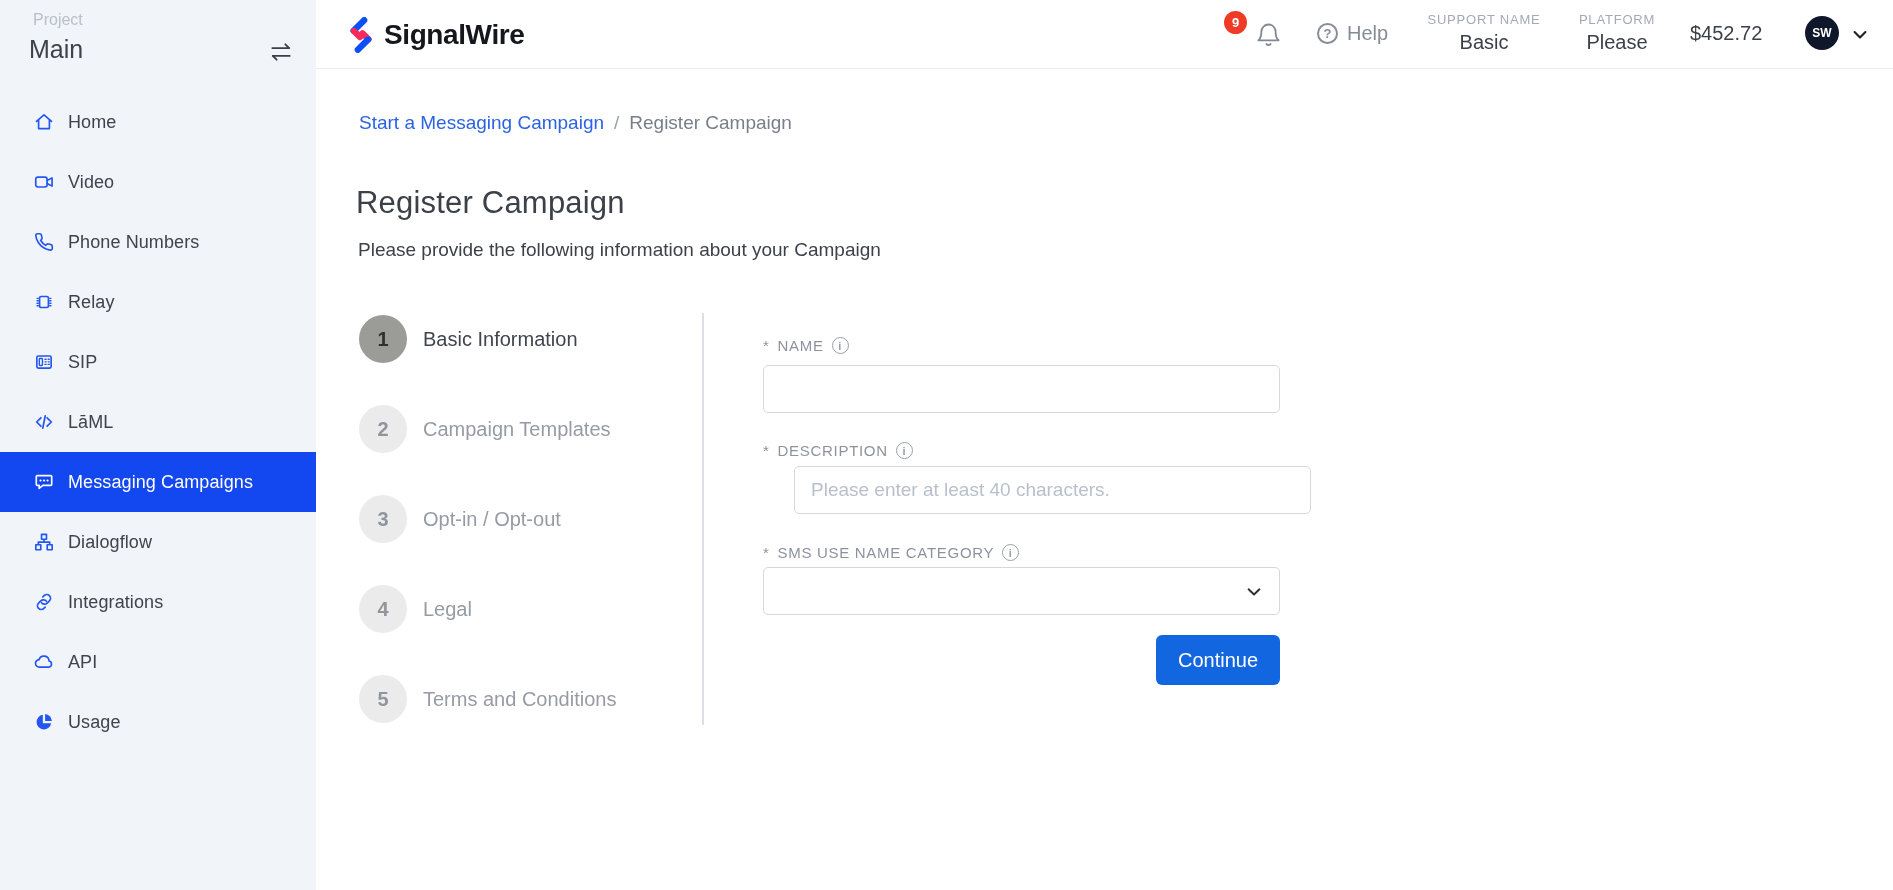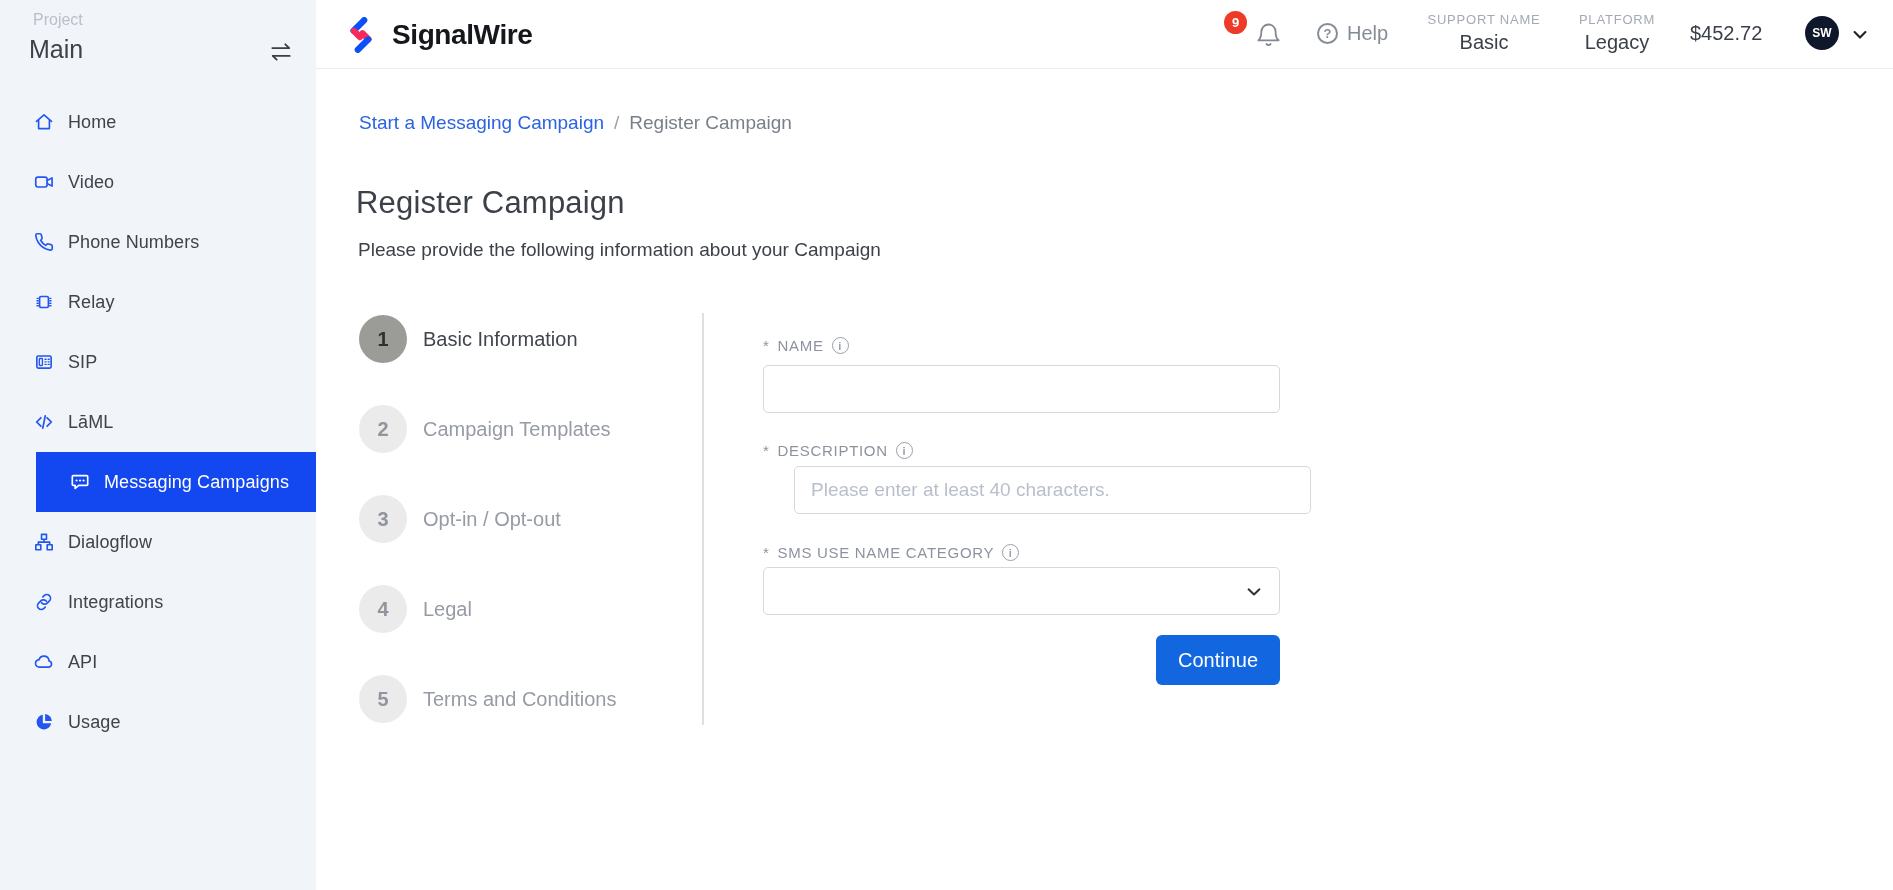--- a/index.html
+++ b/index.html
@@ -11,27 +11,27 @@
   .sidebar { position:absolute; left:0; top:0; width:316px; height:890px; background:#f1f4f8; }
   .project { position:relative; height:92px; }
   .project-label { position:absolute; left:33px; top:11px; font-size:16px; color:#b9bfc9; }
   .project-name { position:absolute; left:29px; top:35px; font-size:25px; color:#3d424b; }
   .swap-btn { position:absolute; right:22px; top:39px; width:26px; height:26px; color:#3a3f47; cursor:pointer; }
   .nav { position:absolute; top:92px; left:0; right:0; }
   .nav-item { height:60px; display:flex; align-items:center; padding-left:33px; gap:13px; cursor:pointer; }
   .nav-icon { width:22px; height:22px; color:#2356f0; display:inline-flex; }
   .nav-icon svg { width:22px; height:22px; }
   .nav-label { font-size:18px; font-weight:400; color:#3f444c; letter-spacing:0.1px; }
-  .nav-item.selected { background:#1347f0;margin-left:36px; }
+  .nav-item.selected { background:#1347f0; }
   .nav-item.selected .nav-label { color:#fff; }
   .nav-item.selected .nav-icon { color:#fff; }
 
   
   .topbar { position:absolute; left:316px; top:0; width:1577px; height:69px; background:#fff; border-bottom:1px solid #ebedf1; }
-  .brand { position:absolute; left:27px; top:0; height:69px; display:flex; align-items:center; gap:13px; cursor:pointer; }
+  .brand { position:absolute; left:27px; top:0; height:69px; display:flex; align-items:center; gap:5px; cursor:pointer; }
   .brand-icon { width:36px; height:36px; }
   .brand-text { font-size:28px; font-weight:700; color:#15171c; letter-spacing:-0.4px; }
   .notif-badge { position:absolute; left:908px; top:11px; min-width:23px; height:23px; border-radius:50%;
                  background:#ee3b28; color:#fff; font-size:13px; font-weight:700;
                  display:flex; align-items:center; justify-content:center; z-index:2; cursor:pointer; }
   .bell-btn { position:absolute; left:939px; top:21px; width:27px; height:27px; color:#828893; cursor:pointer; }
   .help-btn { position:absolute; left:1001px; top:22px; display:flex; align-items:center; gap:9px; color:#868c96; cursor:pointer; }
   .help-circle { width:21px; height:21px; border:2px solid #878d96; border-radius:50%;
                  font-size:13px; font-weight:700; display:flex; align-items:center; justify-content:center; }
   .help-text { font-size:20px; }
@@ -224,21 +224,21 @@
       <span class="help-circle">?</span>
       <span class="help-text">Help</span>
     </div>
 
     <div class="tier-block support">
       <div class="tier-label">SUPPORT NAME</div>
       <div class="tier-value">Basic</div>
     </div>
     <div class="tier-block platform">
       <div class="tier-label">PLATFORM</div>
-      <div class="tier-value">Legacy</div>
+      <div class="tier-value">Please</div>
     </div>
 
     <div class="balance">$452.72</div>
 
     <div class="avatar">SW</div>
     <span class="caret-btn">
       <svg viewBox="0 0 24 24" fill="none" stroke="currentColor" stroke-width="2.6" stroke-linecap="round" stroke-linejoin="round">
           <path d="M5.5 8.5 12 15l6.5-6.5"></path>
         </svg>
     </span>

